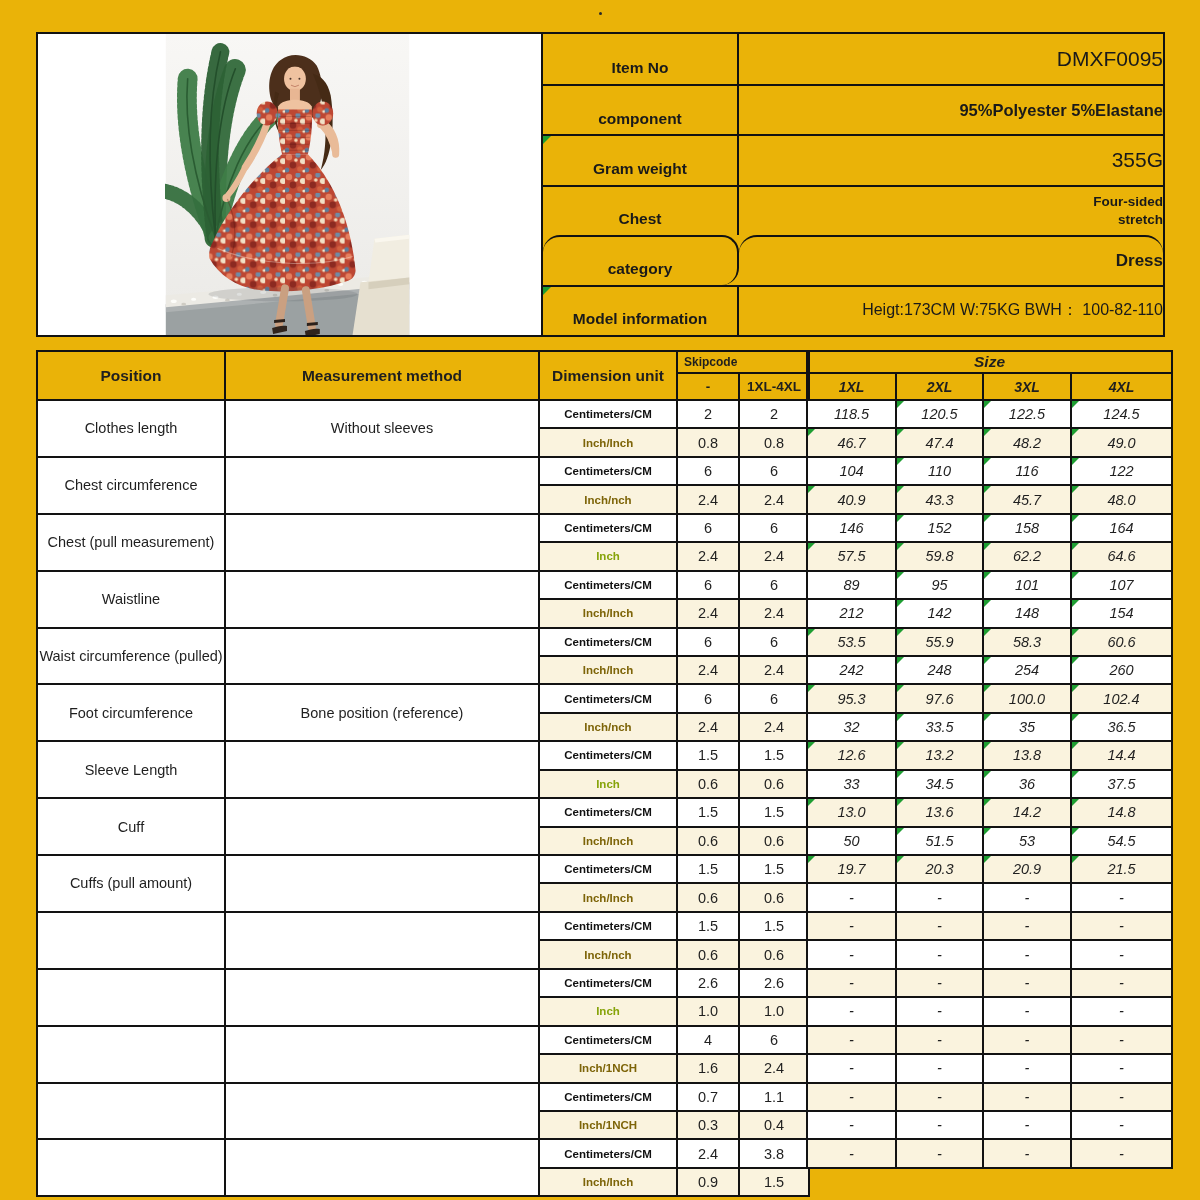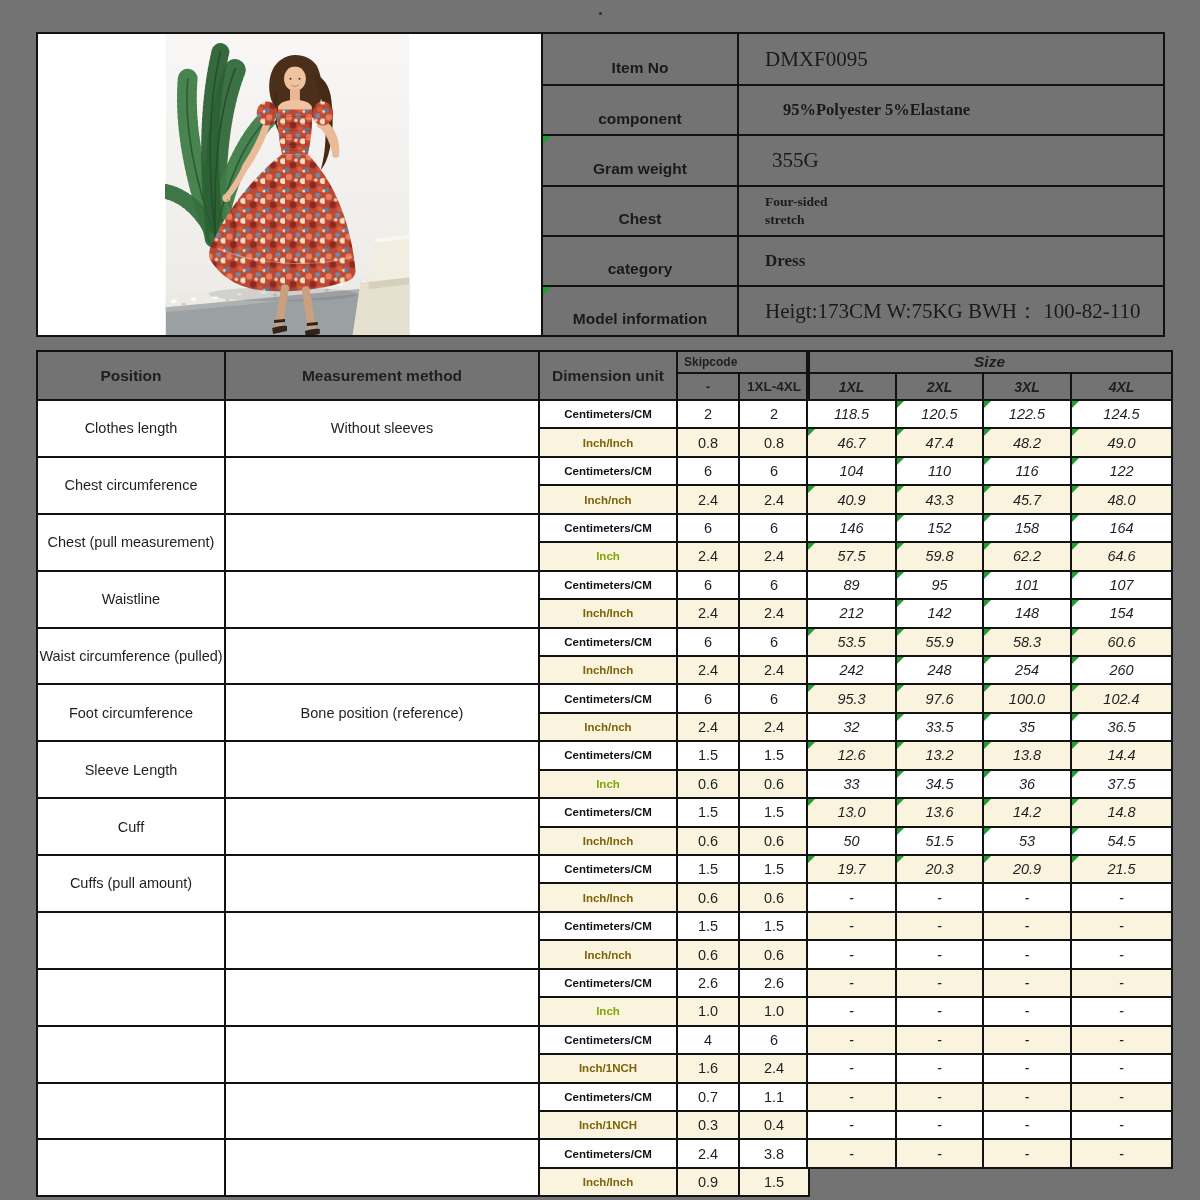--- a/index.html
+++ b/index.html
@@ -1,36 +1,36 @@
 <!DOCTYPE html>
 <html><head>
 <meta charset="utf-8">
 <style>
   html,body{margin:0;padding:0;background:#ffffff;}
-  #page{position:relative;width:1200px;height:1200px;background:#737373;
+  #page{position:relative;width:1200px;height:1200px;background:#eab308;
         font-family:"Liberation Sans",sans-serif;color:#1a1a1a;overflow:hidden;}
   .stray-dot{position:absolute;left:599px;top:12px;width:3px;height:3px;border-radius:50%;background:#2a2a2a;}
 
   
   #info{position:absolute;left:36px;top:32px;width:1129px;height:305px;
         display:grid;grid-template-columns:505px 196px 1fr;
         grid-template-rows:repeat(6,1fr);border:2px solid #121212;box-sizing:border-box;}
   .photo-cell{grid-column:1;grid-row:1/7;border-right:2px solid #121212;position:relative;background:#fff;}
   .photo-cell svg{position:absolute;left:127px;top:0;}
   .info-label{position:relative;border-right:2px solid #121212;display:flex;align-items:center;justify-content:center;
               font-weight:bold;font-size:15.5px;padding-top:17px;box-sizing:border-box;}
-  .info-value{position:relative;display:flex;flex-direction:column;justify-content:center;align-items:flex-start;
-              padding-left:26px;box-sizing:border-box;font-family:Liberation Serif, serif;}
+  .info-value{position:relative;display:flex;flex-direction:column;justify-content:center;align-items:flex-end;
+              padding-left:26px;box-sizing:border-box;}
   .bt{border-top:2px solid #121212;}
   .v0{font-size:21px;}
   .v1{font-weight:bold;font-size:16.5px;}
   .v2{font-size:21px;padding-left:33px;}
   .v3{font-weight:bold;font-size:13.5px;line-height:1.3;}
-  .v4{font-weight:bold;font-size:17px;}
-  .v5{font-size:21px;}
+  .v4{font-weight:bold;font-size:17px;border-radius:18px;}
+  .v5{font-size:16px;}
   .corner-mark{position:absolute;left:0;top:0;width:0;height:0;
                border-top:8px solid #1e9e32;border-right:8px solid transparent;}
 
   
   table{border-collapse:collapse;table-layout:fixed;}
   #left-table{position:absolute;left:36px;top:350px;width:772px;}
   #right-table{position:absolute;left:806px;top:350px;width:365px;font-style:italic;}
   td{border:2px solid #121212;padding:0;text-align:center;vertical-align:middle;
      position:relative;overflow:hidden;font-size:14.5px;color:#1f1f1f;box-sizing:border-box;}
   tr.hdr1 td{height:22px;}
@@ -190,21 +190,21 @@
       <div class="info-value v2 bt" style="grid-area: 3 / 3;">
         <span>355G</span>
       </div>
       <div class="info-label bt" style="grid-area: 4 / 2;">
         <span>Chest</span>
       </div>
       <div class="info-value v3 bt" style="grid-area: 4 / 3;">
         <div>Four-sided</div>
         <div>stretch</div>
       </div>
-      <div class="info-label bt" style="grid-area: 5 / 2;">
+      <div class="info-label bt" style="grid-area: 5 / 2; border-radius: 17px;">
         <span>category</span>
       </div>
       <div class="info-value v4 bt" style="grid-area: 5 / 3;">
         <span>Dress</span>
       </div>
       <div class="info-label bt" style="grid-area: 6 / 2;">
         <span class="corner-mark"></span>
         <span>Model information</span>
       </div>
       <div class="info-value v5 bt" style="grid-area: 6 / 3;">

